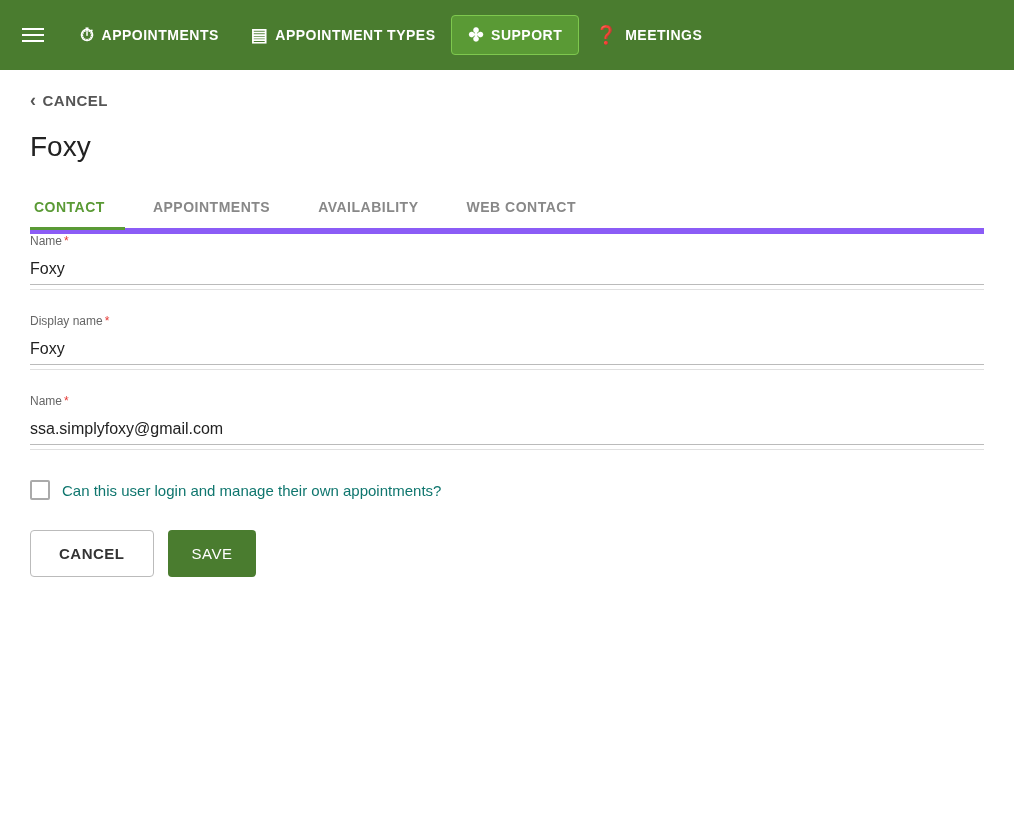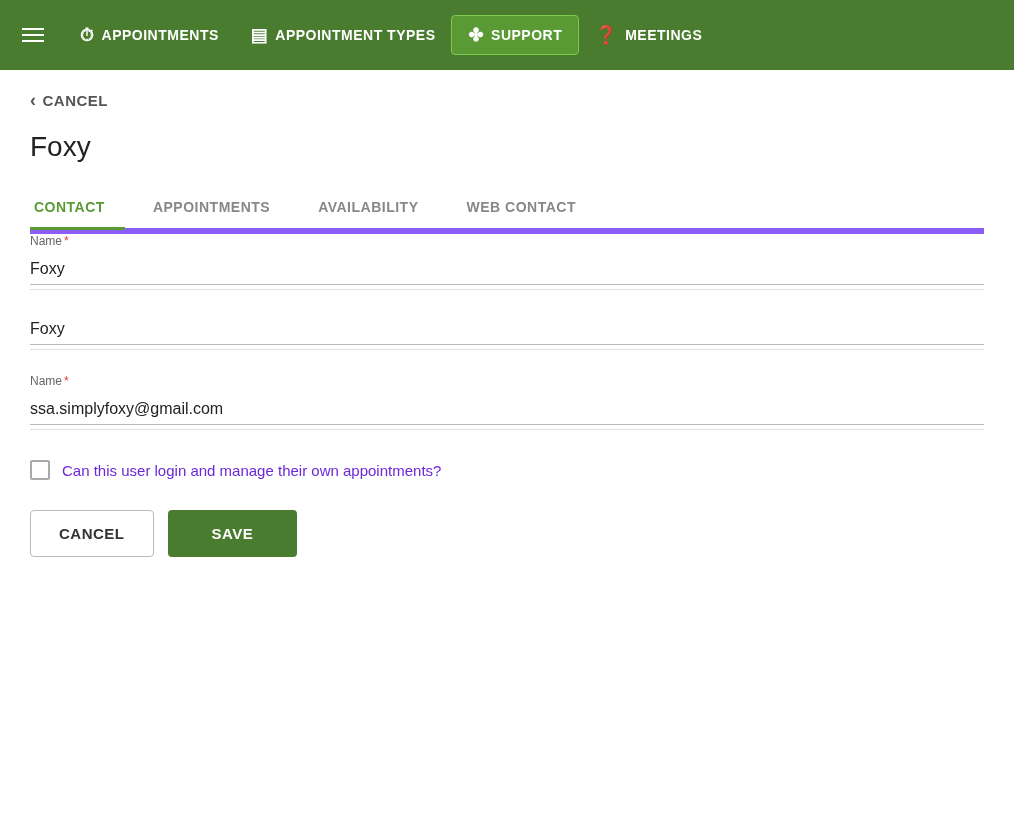--- a/index.html
+++ b/index.html
@@ -134,47 +134,47 @@
       width: 20px;
       height: 20px;
       border: 2px solid #aaa;
       border-radius: 2px;
       cursor: pointer;
       flex-shrink: 0;
       background: #fff;
     }
     .checkbox-label {
       font-size: 15px;
-      color: #6d28d9;
+      color: #0f766e;
     }
 
     
     .button-row {
       display: flex;
       gap: 14px;
       margin-top: 30px;
     }
     .btn-cancel {
       padding: 14px 28px;
       border: 1px solid #bbb;
       background: #fff;
       color: #333;
       font-size: 15px;
       font-weight: bold;
       letter-spacing: 0.5px;
       cursor: pointer;
       border-radius: 4px;
     }
     .btn-save {
-      padding: 14px 44px;
+      padding: 14px 24px;
       border: none;
       background: #4a7c2f;
       color: #fff;
       font-size: 15px;
-      font-weight: bold;
+      font-weight: normal;
       letter-spacing: 0.5px;
       cursor: pointer;
       border-radius: 4px;
     }
 
     
     .form-divider {
       border: none;
       border-bottom: 1px solid #e0e0e0;
       margin: 4px 0 0 0;
@@ -229,20 +229,23 @@
   
   <div class="form-group">
     <label class="form-label">
       <span>Name</span><span class="required-star">*</span>
     </label>
     <input class="form-input" type="text" value="Foxy" style="">
     <hr class="form-divider">
   </div>
 
   <div class="form-group">
+    <label class="form-label">
+      <span>Display name</span><span class="required-star">*</span>
+    </label>
     <input class="form-input" type="text" value="Foxy" style="">
     <hr class="form-divider">
   </div>
 
   <div class="form-group">
     <label class="form-label">
       <span>Name</span><span class="required-star">*</span>
     </label>
     <input class="form-input" type="email" value="ssa.simplyfoxy@gmail.com" style="">
     <hr class="form-divider">

